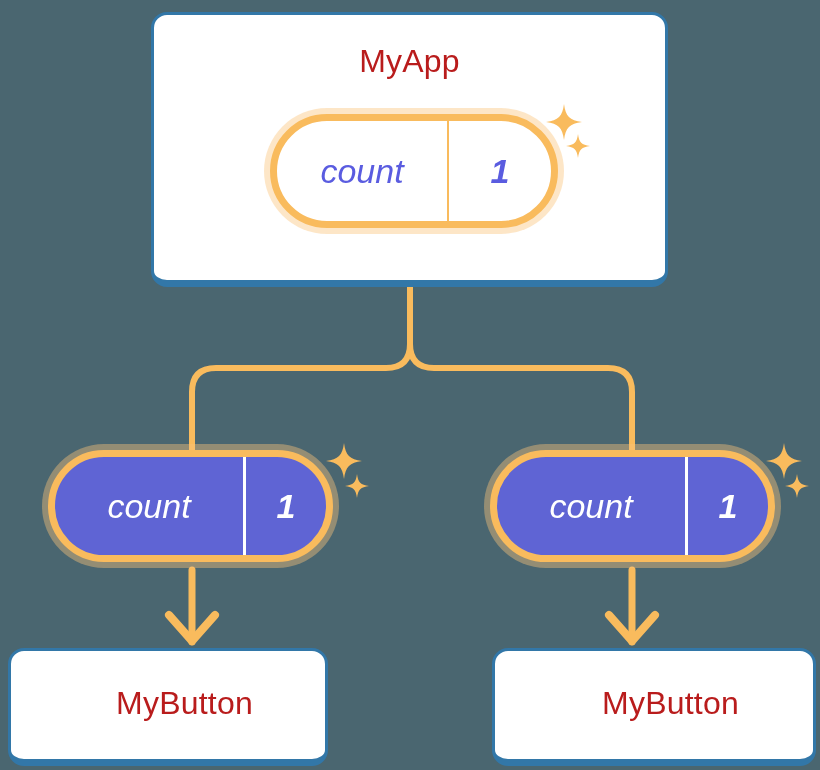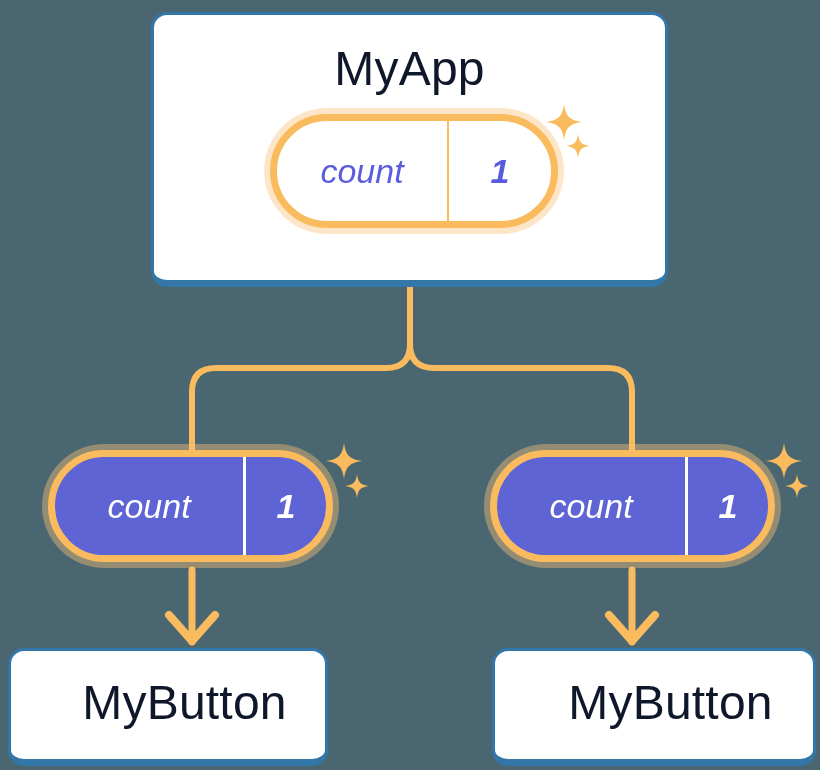--- a/index.html
+++ b/index.html
@@ -35,22 +35,22 @@
     box-sizing: border-box;
     background: #ffffff;
     border: 3px solid #3277a8;
     border-bottom-width: 7px;
     border-radius: 16px;
     display: flex;
     flex-direction: column;
     align-items: center;
   }
   .card-title {
-    color: #0f172a;
-    font-size: 48px;
+    color: #b91c1c;
+    font-size: 32px;
     line-height: 1;
     font-weight: 400;
     letter-spacing: 0.2px;
     white-space: nowrap;
     text-align: right;
   }
 
   #card-myapp {
     left: 151px;
     top: 12px;

